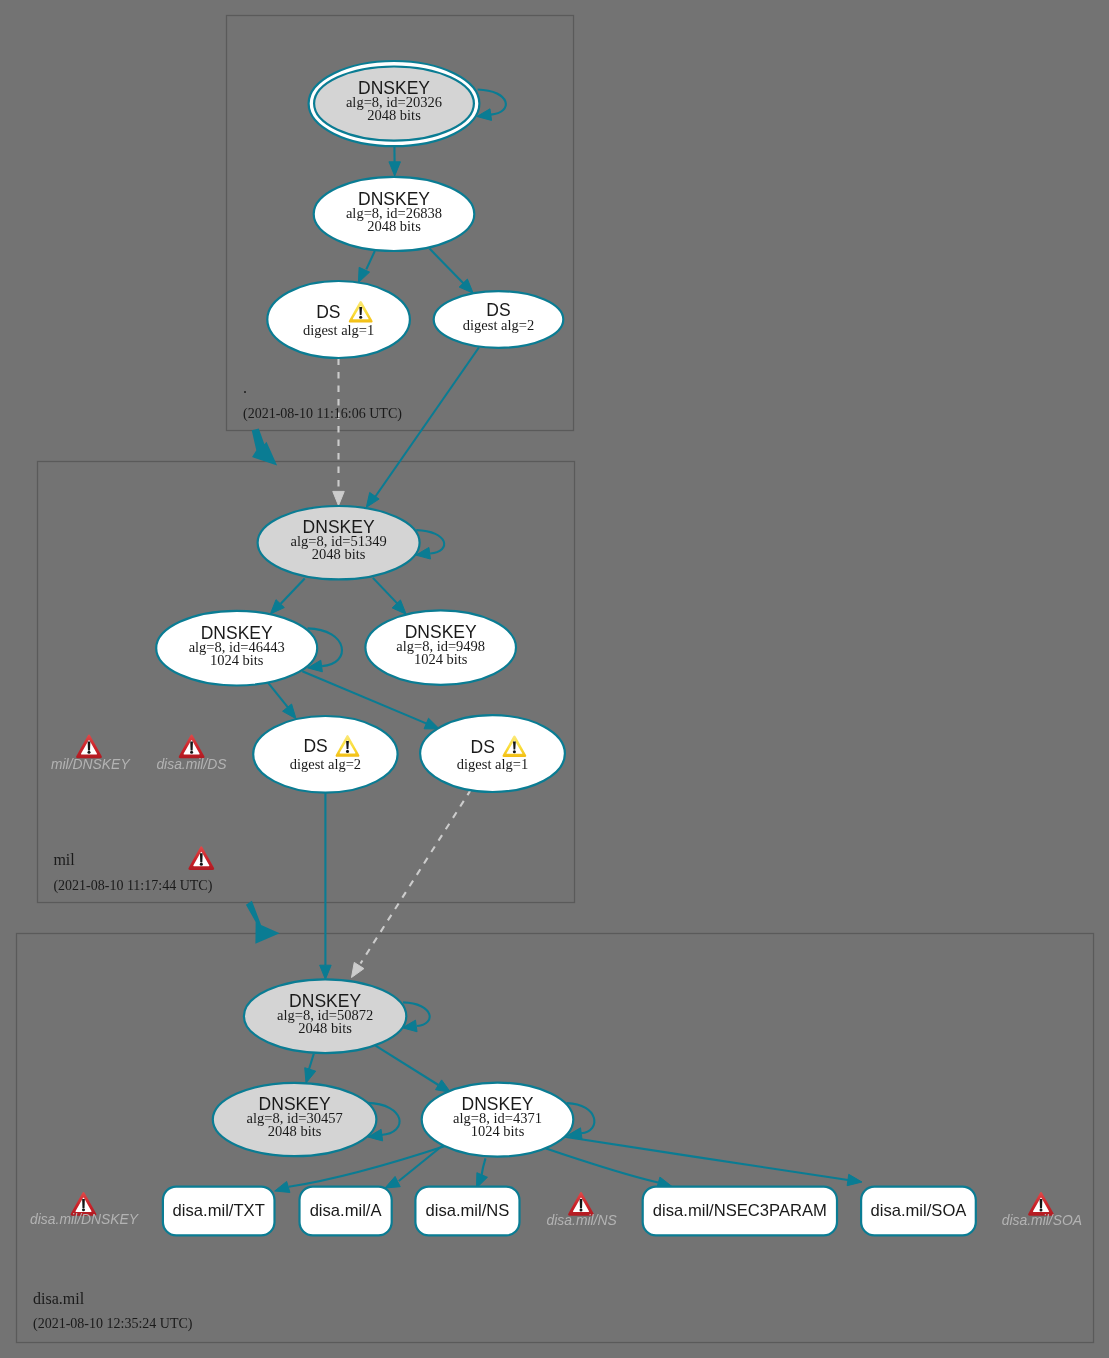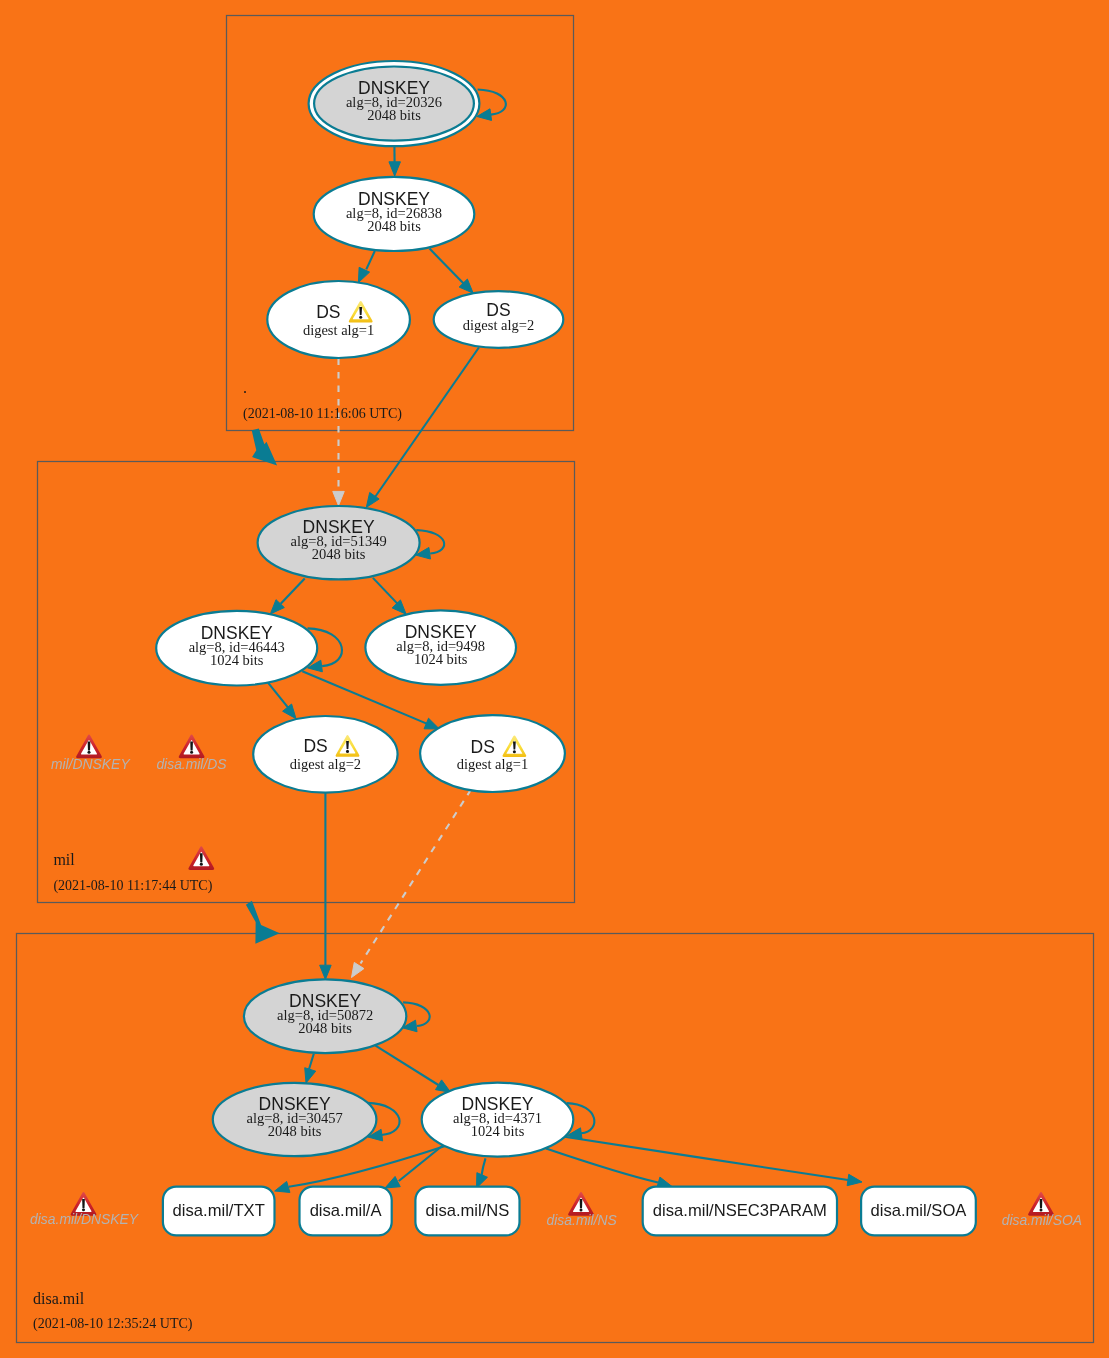--- a/index.html
+++ b/index.html
@@ -1,17 +1,17 @@
 <!DOCTYPE html>
 <html><head>
 <meta charset="utf-8">
 <title>DNSSEC Authentication Chain</title>
 <style>
   html,body{margin:0;padding:0;background:#ffffff;}
-  #root{position:relative;width:1109px;height:1358px;overflow:hidden;background:#f97316;
+  #root{position:relative;width:1109px;height:1358px;overflow:hidden;background:#737373;
         font-family:"Liberation Sans", sans-serif;}
   svg{display:block;}
   .zone-box{fill:none;stroke:#5a5a5a;stroke-width:1.25;}
   .node-ell{stroke:#0a7c93;stroke-width:2.2;}
   .node-ell-white{fill:#ffffff;}
   .node-ell-grey{fill:#d4d4d4;}
   .edge{fill:none;stroke:#0a7c93;stroke-width:2.1;}
   .edge-grey{fill:none;stroke:#cccccc;stroke-width:2.1;stroke-dasharray:6.6,6.9;}
   .ah{fill:#0a7c93;stroke:#0a7c93;stroke-width:1;}
   .ah-grey{fill:#cccccc;stroke:#cccccc;stroke-width:1;}

